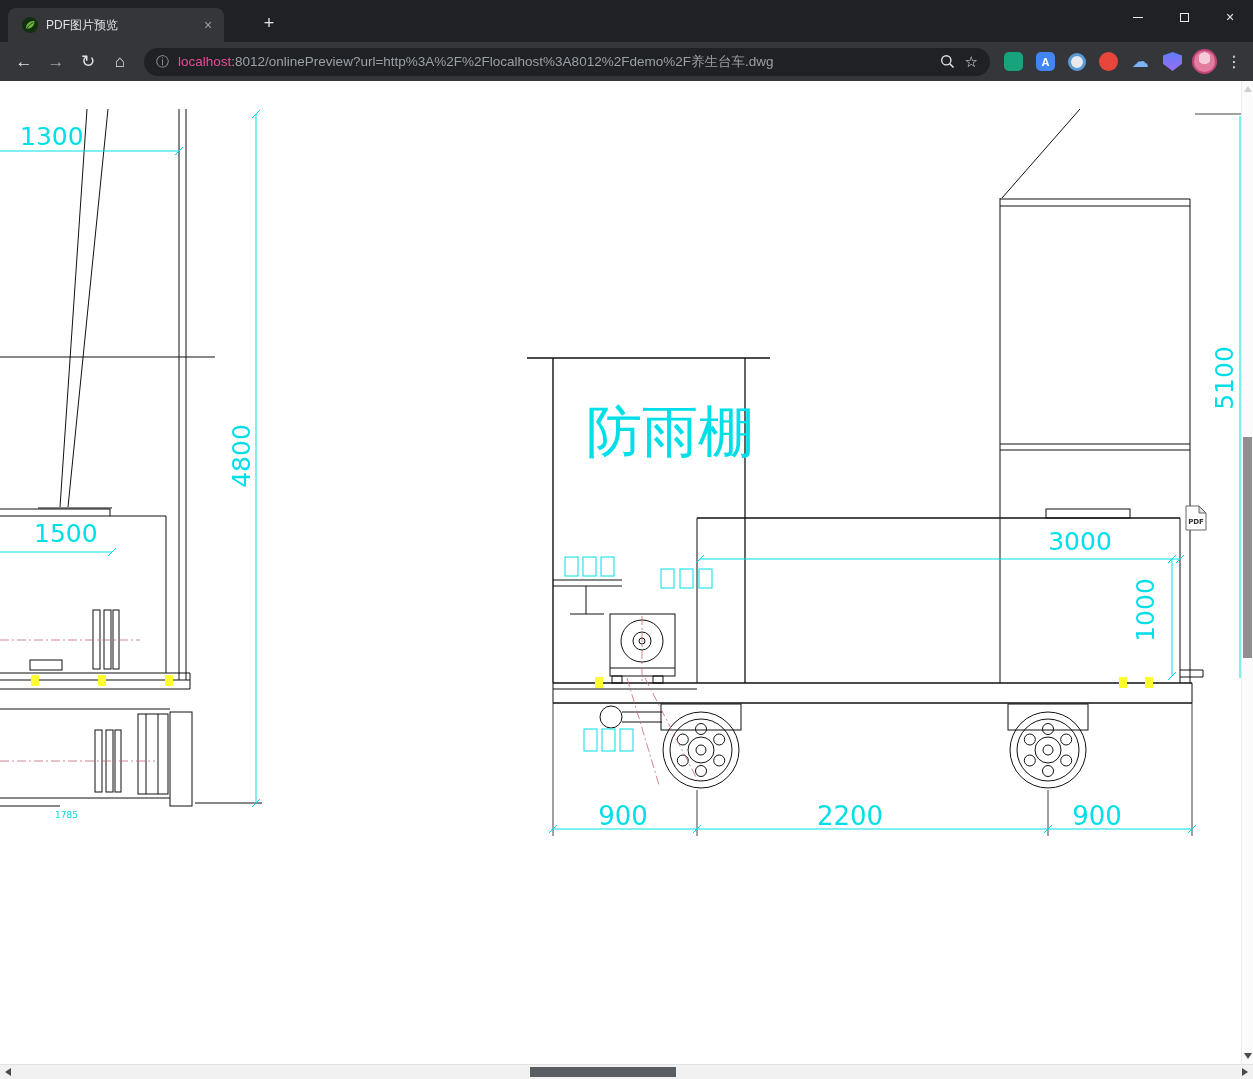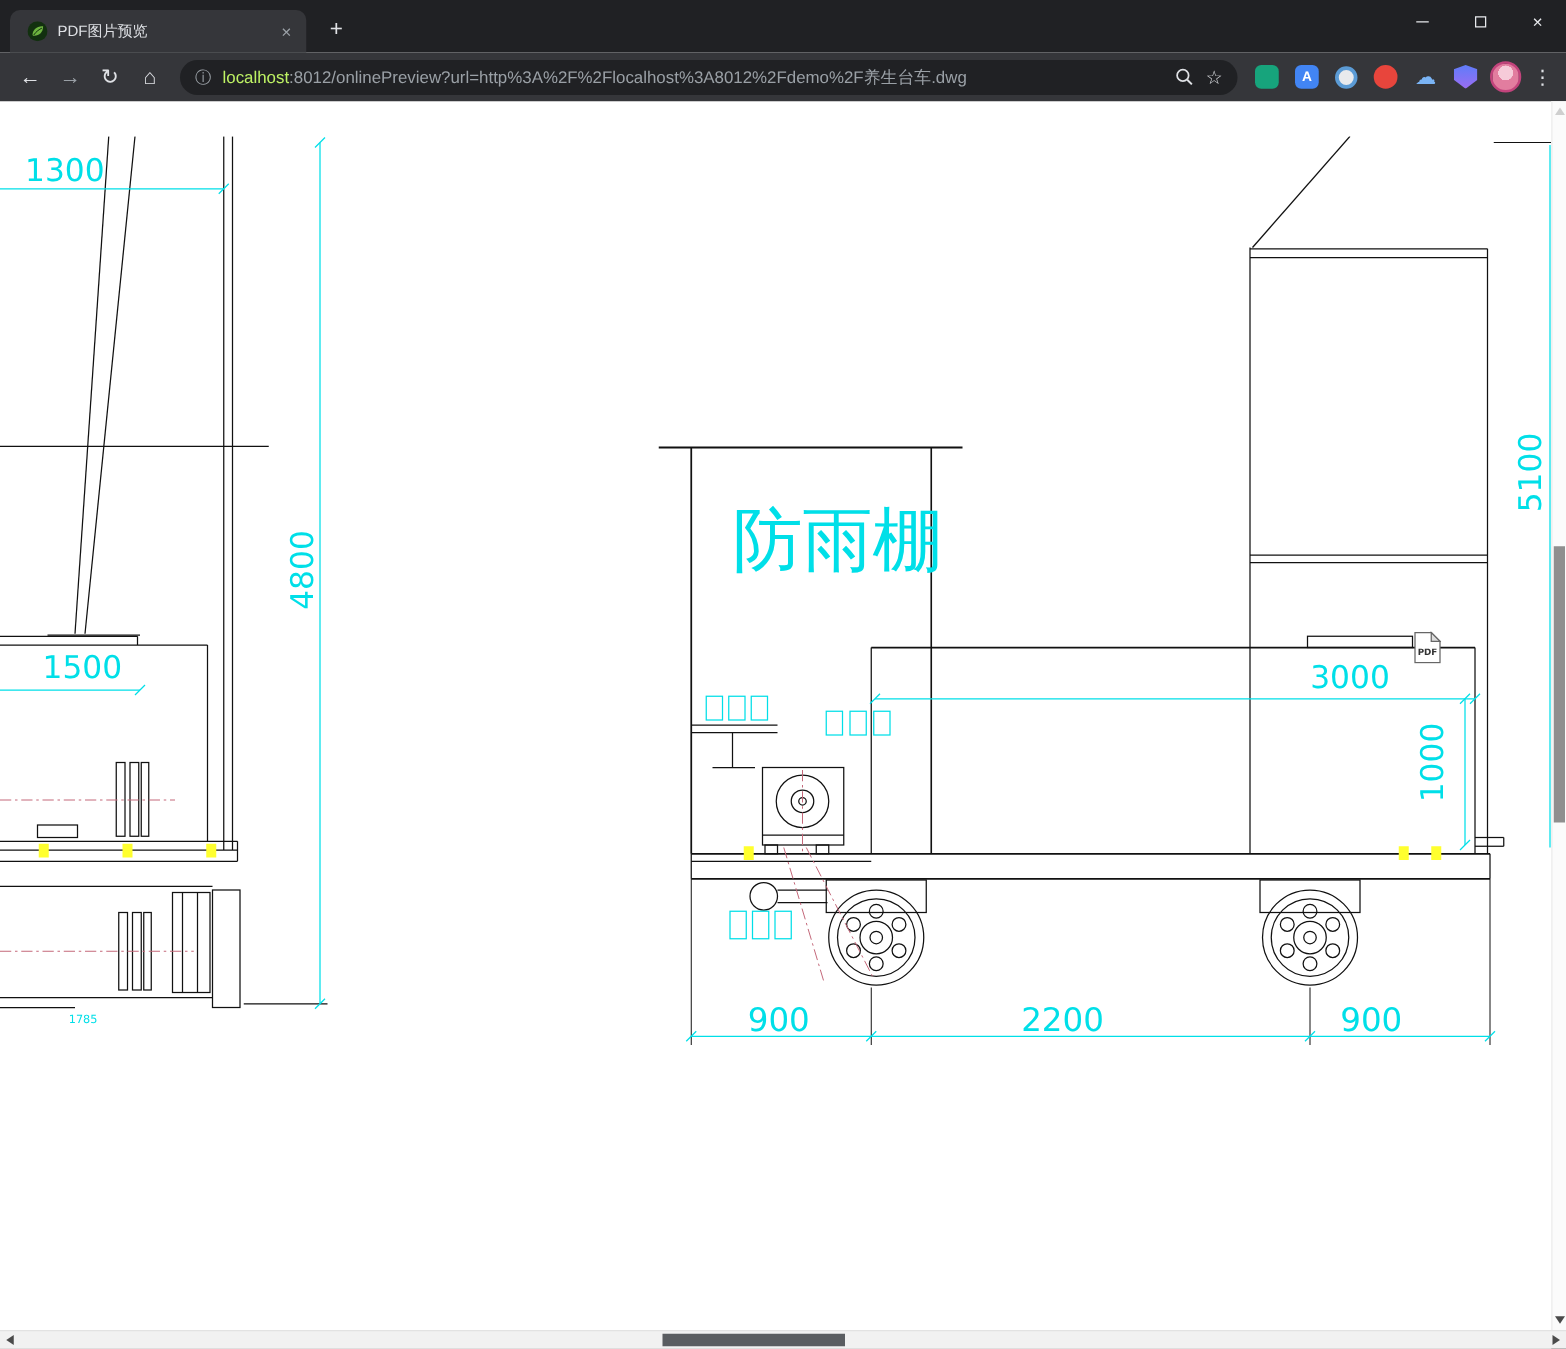--- a/index.html
+++ b/index.html
@@ -1,62 +1,62 @@
 <!DOCTYPE html>
 <html><head>
 <meta charset="utf-8">
 <style>
   html,body{margin:0;padding:0;background:#000;}
   *{box-sizing:border-box;}
   .window{position:relative;width:1253px;height:1079px;background:#fff;overflow:hidden;
           font-family:"Liberation Sans","DejaVu Sans",sans-serif;}
   
   .titlebar{position:absolute;top:0;left:0;right:0;height:42px;background:#202124;}
-  .tab{position:absolute;left:8px;top:8px;width:237px;height:34px;background:#35363a;
+  .tab{position:absolute;left:8px;top:8px;width:216px;height:34px;background:#35363a;
        border-radius:8px 8px 0 0;display:flex;align-items:center;padding:0 6px;}
   .favicon{width:16px;height:16px;margin:0 8px;flex:0 0 auto;}
   .tab-title{color:#dfe1e5;font-size:12px;flex:1;white-space:nowrap;overflow:hidden;}
   .tab-close{color:#9aa0a6;font-size:14px;width:20px;height:20px;line-height:20px;text-align:center;border-radius:50%;}
   .newtab{position:absolute;left:256px;top:11px;width:26px;height:26px;color:#dfe1e5;font-size:18px;
           line-height:25px;text-align:center;border-radius:50%;}
   .win-controls{position:absolute;right:0;top:0;display:flex;height:34px;}
   .win-btn{width:46px;height:34px;display:flex;align-items:center;justify-content:center;color:#e8eaed;font-size:14px;}
   .min-bar{width:10px;height:1px;background:#e8eaed;}
   .max-box{width:9px;height:9px;border:1px solid #e8eaed;}
   
   .toolbar{position:absolute;top:42px;left:0;right:0;height:39px;background:#35363a;
            display:flex;align-items:center;padding:0 8px;}
   .nav-icon{width:28px;height:28px;color:#dfe1e5;font-size:17px;display:flex;align-items:center;
             justify-content:center;margin:0 2px;flex:0 0 auto;}
   .nav-icon.dim{color:#9aa0a6;}
   .addressbar{flex:1;height:28px;background:#202124;border-radius:14px;display:flex;align-items:center;
               margin:0 8px;padding:0 12px;min-width:0;}
   .info-icon{color:#9aa0a6;font-size:13px;margin-right:9px;flex:0 0 auto;}
   .url{font-size:13.5px;color:#9aa0a6;white-space:nowrap;overflow:hidden;flex:1;min-width:0;}
-  .url .host{color:#bef264;}
+  .url .host{color:#ec4899;}
   .omni-icon{color:#dfe1e5;margin-left:10px;flex:0 0 auto;font-size:15px;display:flex;align-items:center;}
   .ext-row{display:flex;align-items:center;gap:13px;margin:0 10px 0 6px;flex:0 0 auto;}
   .ext{width:19px;height:19px;border-radius:5px;display:flex;align-items:center;justify-content:center;
        font-size:11px;font-weight:bold;color:#fff;}
   .ext1{background:#17a47c;}
   .ext2{background:#4285f4;}
   .ext3{background:#e8eaed;border-radius:50%;border:3px solid #5b9bd5;width:18px;height:18px;}
   .ext4{background:#e8453c;border-radius:50%;}
   .ext5{background:transparent;color:#7ab4f5;font-size:17px;}
   .ext6{background:linear-gradient(#5f7cf9,#9b6df2);
         clip-path:polygon(50% 0,100% 18%,100% 62%,50% 100%,0 62%,0 18%);border-radius:2px;}
   .avatar{width:25px;height:25px;border-radius:50%;flex:0 0 auto;margin-right:6px;
           background:radial-gradient(circle at 50% 35%, #f6cbd9 0 34%, #e27d9f 35% 100%);
           border:2px solid #c2447c;}
   .menu-dots{color:#dfe1e5;font-size:16px;width:22px;text-align:center;flex:0 0 auto;}
   
   .content{position:absolute;top:81px;left:0;width:1241px;height:983px;background:#fff;overflow:hidden;margin-top:28px;}
   .drawing{position:absolute;top:0;left:0;}
   .iframe-line{position:absolute;top:972px;left:0;width:100%;height:1px;background:#e8e8e8;}
-  .pdf-float{position:absolute;left:1131px;top:396px;width:44px;height:26px;}
+  .pdf-float{position:absolute;left:1185px;top:396px;width:44px;height:26px;}
   
   .vscroll{position:absolute;top:81px;right:0;width:12px;height:983px;background:#fbfbfb;border-left:1px solid #ececec;}
   .vthumb{position:absolute;top:356px;left:1px;width:9px;height:221px;background:#8f8f8f;}
   .tri{width:0;height:0;position:absolute;}
   .v-up{left:2px;top:5px;border-left:4px solid transparent;border-right:4px solid transparent;border-bottom:6px solid #cfcfcf;}
   .v-down{left:2px;bottom:5px;border-left:4px solid transparent;border-right:4px solid transparent;border-top:6px solid #4a4a4a;}
   .hscroll{position:absolute;bottom:0;left:0;width:100%;height:15px;background:#f1f1f1;border-top:1px solid #e2e2e2;}
   .hthumb{position:absolute;left:530px;top:2px;width:146px;height:10px;background:#5a5d61;}
   .h-left{left:5px;top:3px;border-top:4px solid transparent;border-bottom:4px solid transparent;border-right:6px solid #4a4a4a;}
   .h-right{right:5px;top:3px;border-top:4px solid transparent;border-bottom:4px solid transparent;border-left:6px solid #4a4a4a;}

